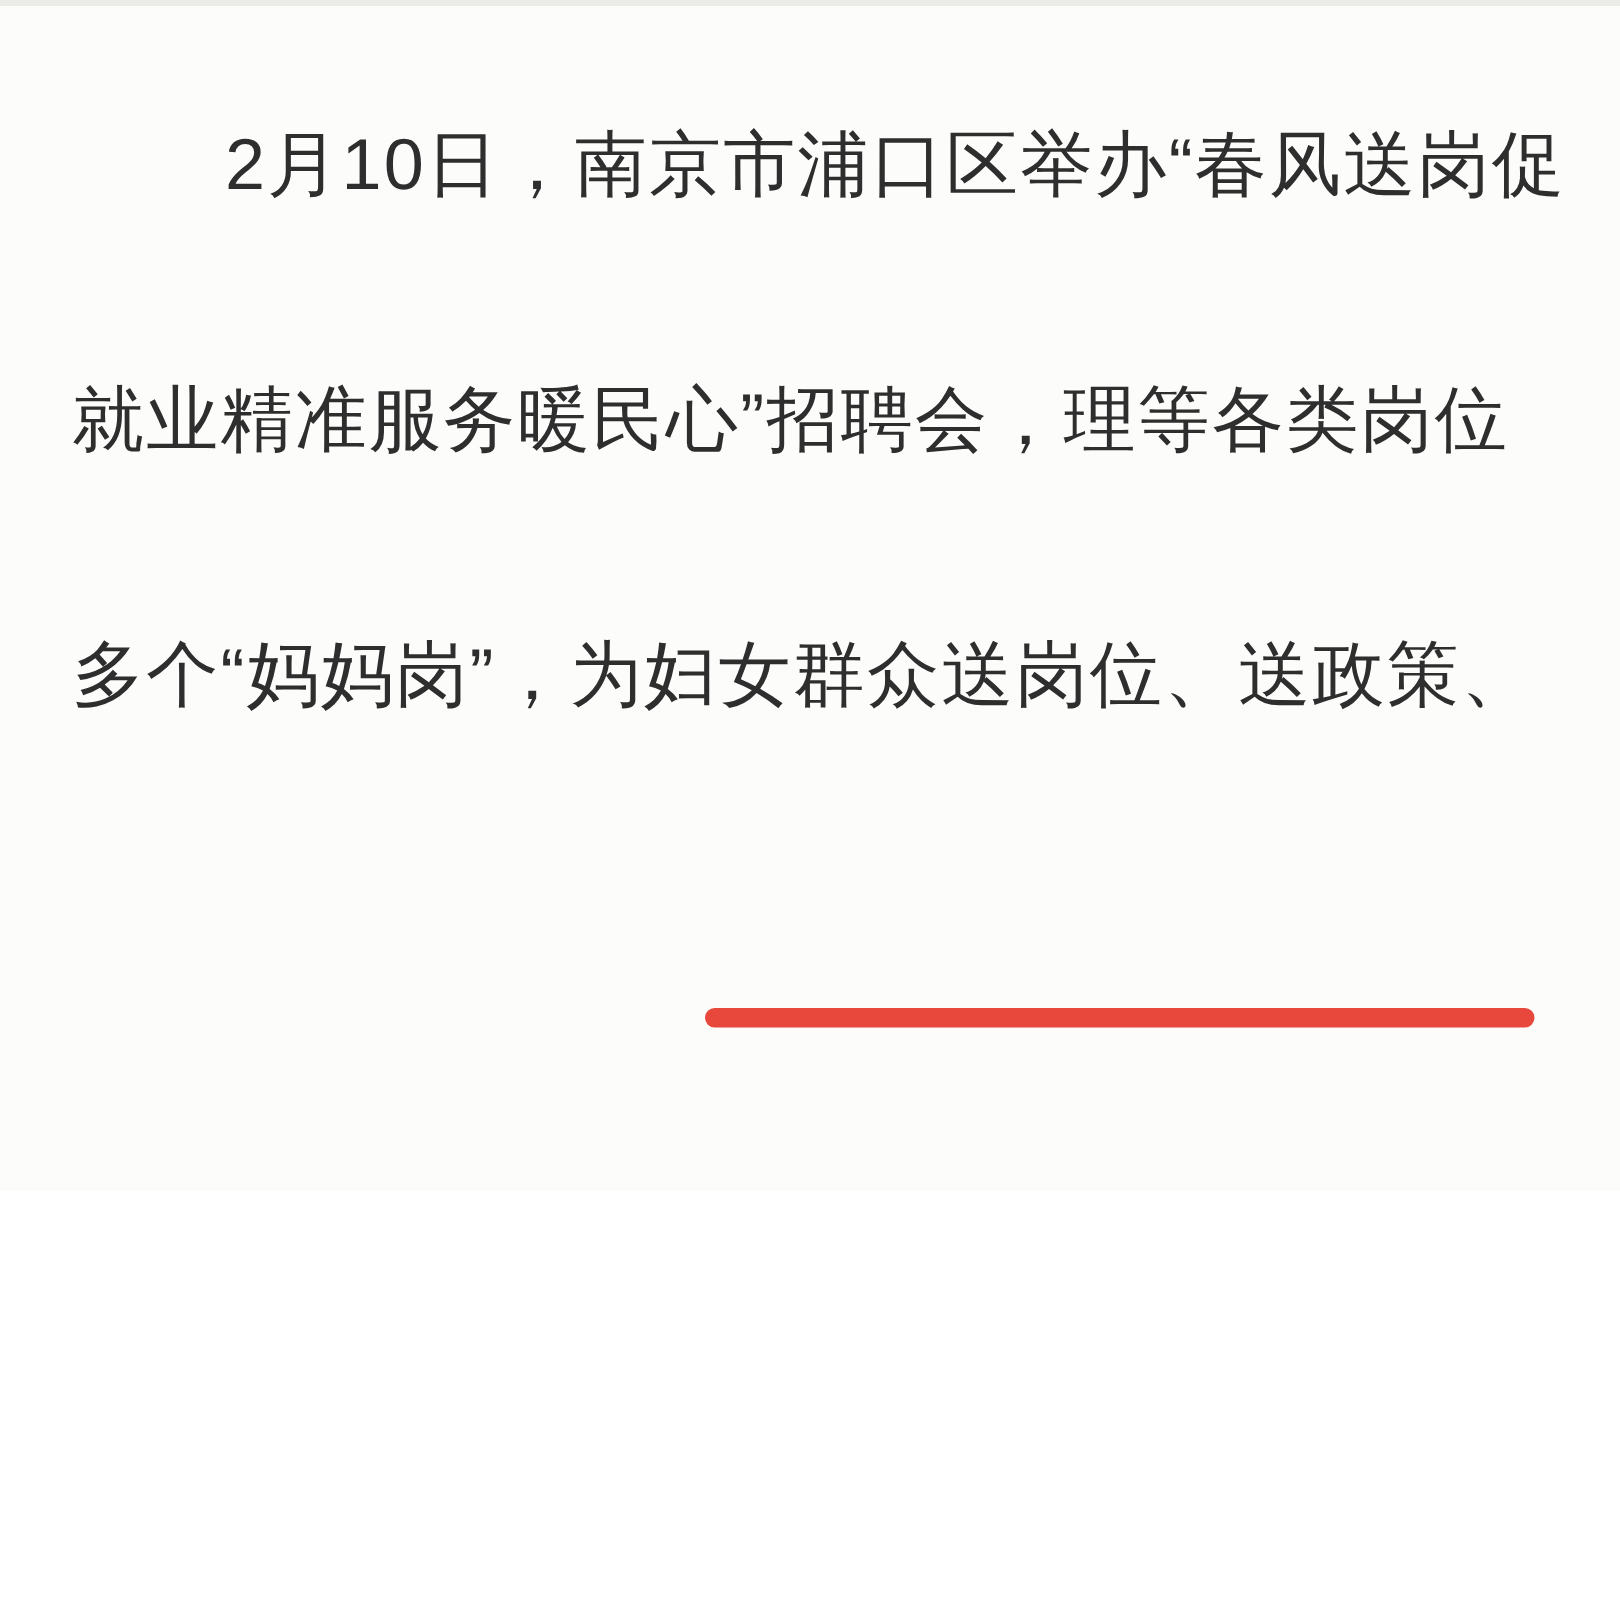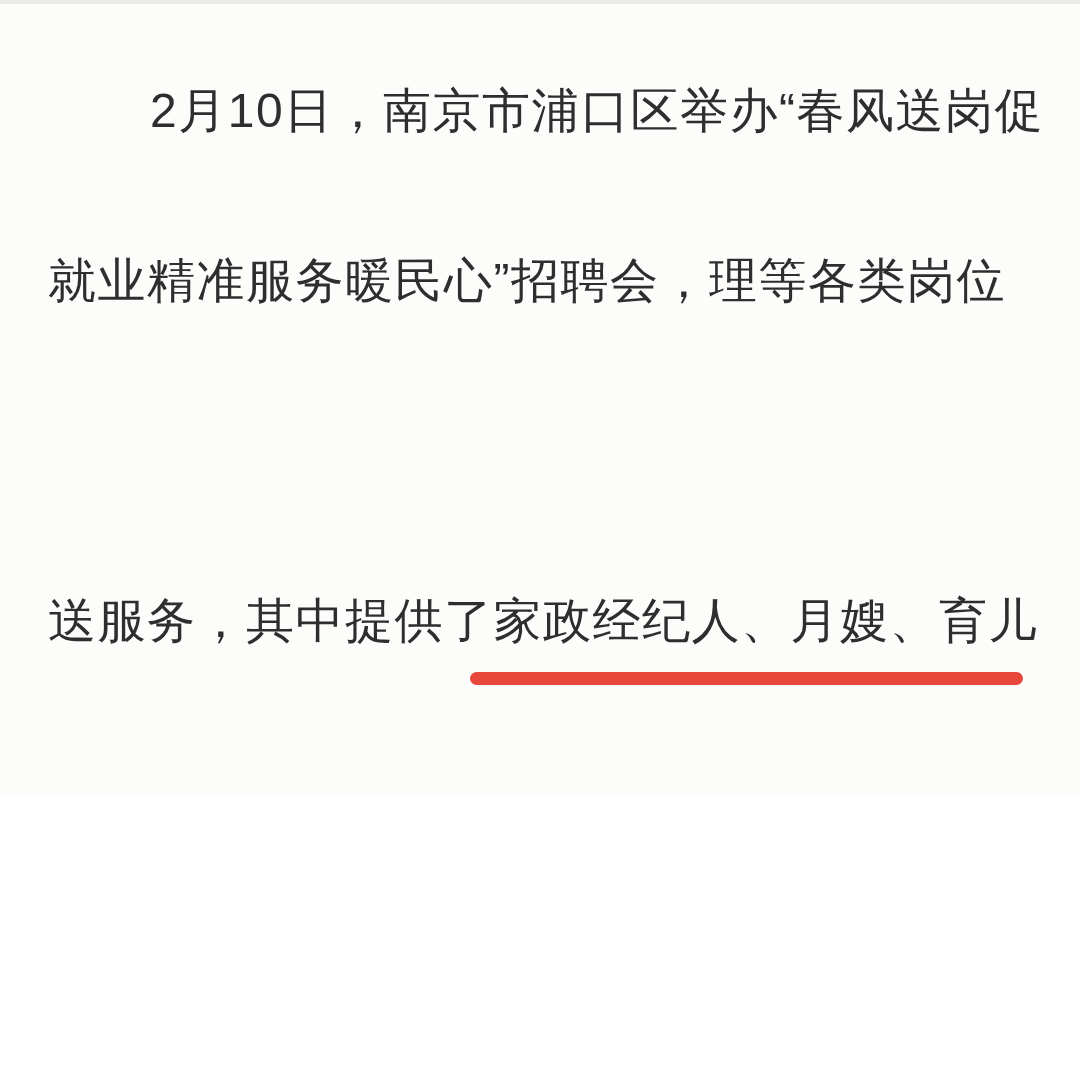--- a/index.html
+++ b/index.html
@@ -47,18 +47,18 @@
   .underline-3 { left: 28px;  top: 1020px; width: 330px; height: 9px; border-radius: 5px; }
 </style>
 </head>
 <body>
 
 <div class="page">
   <div class="top-edge"></div>
 
   <div class="line line-1">2月10日，南京市浦口区举办“春风送岗促</div>
   <div class="line line-2">就业精准服务暖民心”招聘会，理等各类岗位</div>
-  <div class="line line-4">送服务，其中提供了家政经纪人、月嫂、育儿</div>
+  <div class="line line-3">多个“妈妈岗”，为妇女群众送岗位、送政策、</div>
 
   <div class="underline underline-1"></div>
   <div class="underline underline-2"></div>
   <div class="underline underline-3"></div>
 </div>
 
 </body></html>

